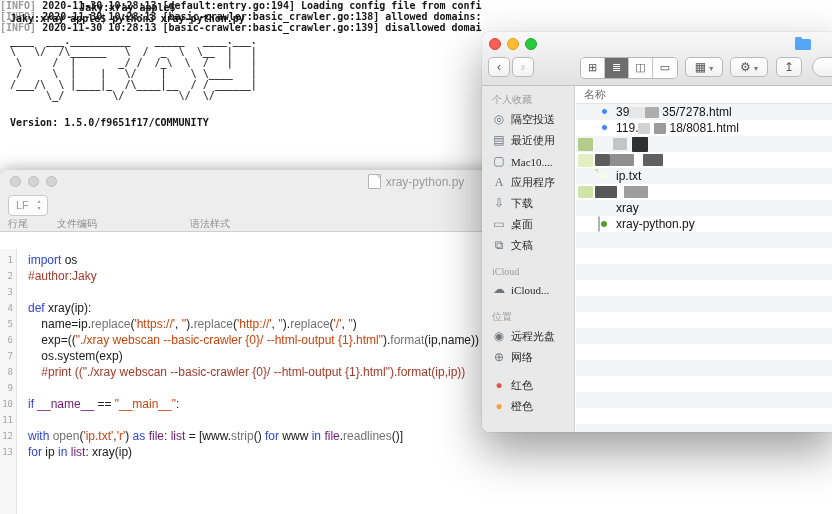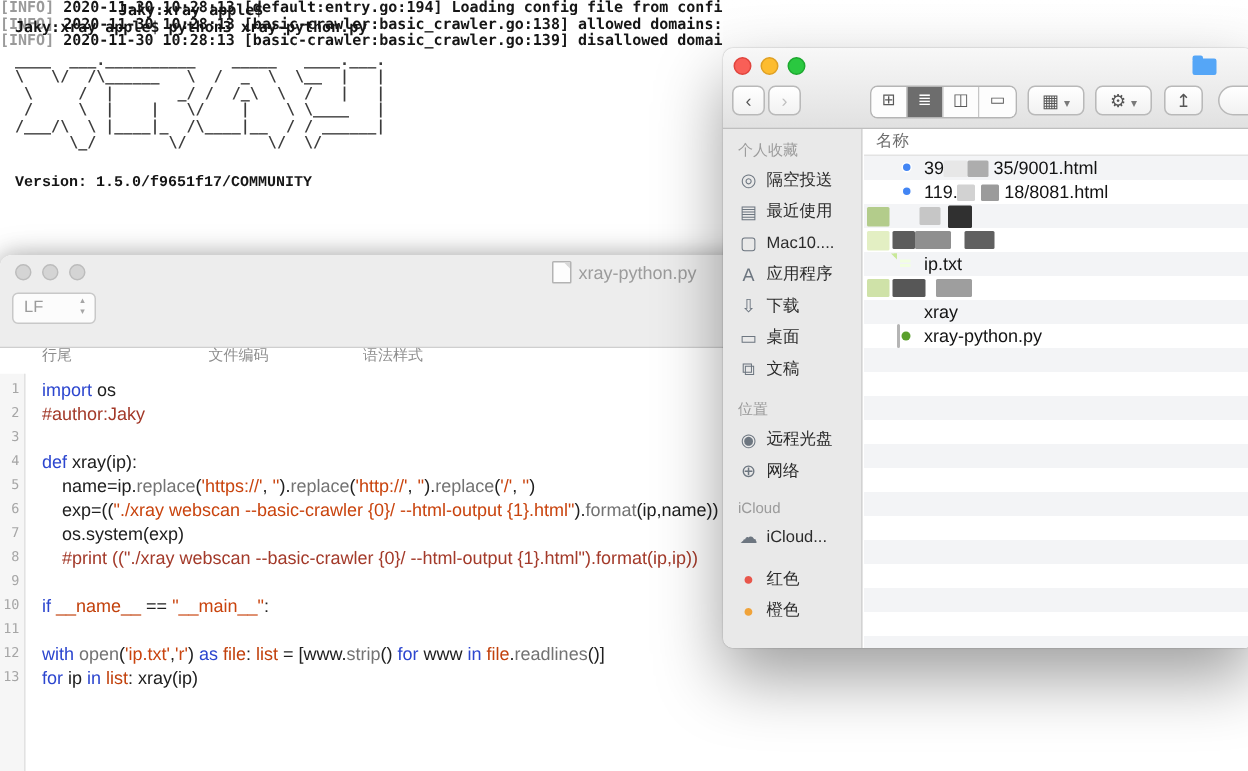--- a/index.html
+++ b/index.html
@@ -12,21 +12,21 @@
   
   .terminal{
     position:absolute;left:0;top:0;width:482px;height:200px;background:#ffffff;
     z-index:1;overflow:hidden;
     font-family:"DejaVu Sans Mono","Liberation Mono",monospace;
     font-size:10px;line-height:11px;font-weight:bold;color:#161616;
   }
   .terminal pre{margin:0;position:absolute;left:10px;white-space:pre;}
   .t-prompts{top:2px;text-align:center;}
   .t-art{top:35px;color:#3c3c3c;}
-  .t-version{top:117px;font-family:Liberation Mono, monospace;}
+  .t-version{top:117px;}
   .t-logs{top:139px;white-space:nowrap;}
   .t-logs .logline{height:11px;white-space:pre;}
   .log-tag{color:#9a9a9a;}
   
   .editor{
     position:absolute;left:0;top:170px;width:832px;height:350px;z-index:2;
     background:#ffffff;border-radius:8px 8px 0 0;
     box-shadow:0 -1px 14px rgba(0,0,0,.22),0 8px 28px rgba(0,0,0,.25);
   }
   .ed-chrome{position:absolute;left:0;top:0;right:0;height:61px;background:#ededed;
@@ -37,21 +37,21 @@
     align-items:center;justify-content:center;gap:5px;color:#9c9c9c;font-size:12px;}
   .ed-doc-icon{width:11px;height:13px;background:#fdfdfd;border:1px solid #b3b3b3;
     border-radius:1px;position:relative;}
   .ed-doc-icon::after{content:"";position:absolute;right:0;top:0;border:2.5px solid #d9d9d9;
     border-left-color:transparent;border-bottom-color:transparent;}
   .popup{position:absolute;top:25px;height:21px;box-sizing:border-box;background:#fcfcfc;
     border:1px solid #c8c8c8;border-radius:4px;color:#9b9b9b;font-size:11px;
     line-height:19px;padding-left:7px;}
   .popup .stepper{position:absolute;right:4px;top:2px;width:8px;font-size:6px;
     line-height:7px;color:#a5a5a5;text-align:center;}
-  .popup-label{position:absolute;top:60px;font-size:10px;color:#8e8e8e;text-align:right;}
+  .popup-label{position:absolute;top:47px;font-size:10px;color:#8e8e8e;text-align:left;}
   .ed-nav{position:absolute;left:0;top:62px;right:0;height:16px;background:#f5f5f5;
     border-bottom:1px solid #d9d9d9;font-size:11px;color:#2b2b2b;}
   .nav-sep{position:absolute;top:0;bottom:0;width:1px;background:#dadada;}
   .chev{display:inline-block;width:5px;height:5px;border-left:1.4px solid #6b6b6b;
     border-bottom:1.4px solid #6b6b6b;}
   .chev-up{transform:rotate(135deg);margin-top:3px;}
   .chev-down{transform:rotate(-45deg);margin-top:-1px;}
   .nav-outline-text{position:absolute;left:38px;top:1px;}
   .nav-stepper{position:absolute;left:280px;top:1px;font-size:6px;line-height:7px;color:#7d7d7d;text-align:center;width:8px;}
   .ed-body{position:absolute;left:0;top:79px;right:0;bottom:0;background:#fff;overflow:hidden;}
@@ -60,21 +60,21 @@
     font-family:"DejaVu Sans Mono",monospace;font-size:9px;line-height:16px;
     color:#a6a6a6;text-align:right;}
   .gutter div{padding-right:3px;height:16px;}
   .code{position:absolute;left:28px;top:3px;right:0;font-size:12px;line-height:16px;
     color:#202020;white-space:pre;}
   .code div{height:16px;}
   .tk-k{color:#2c46cf;}   
   .tk-s{color:#c9440e;}   
   .tk-c{color:#a33a2a;}   
   .tk-f{color:#737373;}   
-  .tk-v{color:#c2410c;}   
+  .tk-v{color:#701a75;}   
   .tk-p{color:#202020;}
   
   .finder{
     position:absolute;left:482px;top:32px;width:354px;height:400px;z-index:3;
     background:#ffffff;border-radius:7px;overflow:hidden;
     box-shadow:0 20px 45px rgba(0,0,0,.38),0 0 1px rgba(0,0,0,.4);
   }
   .f-top{position:absolute;left:0;top:0;right:0;height:53px;
     background:linear-gradient(180deg,#f8f8f8,#e1e1e1);border-bottom:1px solid #bfbfbf;}
   .tl{position:absolute;top:6px;width:12px;height:12px;border-radius:50%;box-sizing:border-box;}
@@ -93,21 +93,21 @@
   .f-seg .seg{width:24px;height:20px;line-height:19px;text-align:center;font-size:11px;
     color:#5a5a5a;border-right:1px solid #c6c6c6;box-sizing:border-box;background:#fdfdfd;}
   .f-seg .seg:last-child{border-right:none;}
   .f-seg .seg.sel{background:#6d6d6d;color:#ffffff;}
   .small-chev{font-size:8px;color:#7a7a7a;}
   .f-pill{position:absolute;left:330px;top:25px;width:40px;height:20px;box-sizing:border-box;
     border:1px solid #b9b9b9;border-radius:10px;background:linear-gradient(180deg,#fff,#f2f2f2);}
   .f-sidebar{position:absolute;left:0;top:54px;bottom:0;width:93px;background:#e9e9e9;
     border-right:1px solid #d2d2d2;box-sizing:border-box;padding-top:4px;overflow:hidden;}
   .sb-header{font-size:10px;color:#9b9b9b;padding:3px 0 2px 10px;}
-  .sb-section{margin-top:7px;}
+  .sb-section{margin-top:7px;font-family:Liberation Serif, serif;}
   .sb-section:first-child{margin-top:0;}
   .sb-item{height:21px;display:flex;align-items:center;padding-left:10px;gap:5px;
     font-size:11px;color:#2b2b2b;white-space:nowrap;}
   .sb-icon{width:14px;text-align:center;color:#6d7680;font-size:12px;flex:none;}
   .f-main{position:absolute;left:94px;top:54px;right:0;bottom:0;background:#fff;}
   .f-colhead{position:absolute;left:0;top:0;right:0;height:18px;background:#fff;
     border-bottom:1px solid #e3e3e3;font-size:11px;color:#6e6e6e;line-height:17px;
     padding-left:8px;box-sizing:border-box;}
   .f-list{position:absolute;left:0;top:18px;right:0;bottom:0;
     background:repeating-linear-gradient(180deg,#f3f4f6 0 16px,#ffffff 16px 32px);}
@@ -156,21 +156,21 @@
 
 <div class="editor">
   <div class="ed-chrome">
     <span class="ed-dot" style="left:10px"></span>
     <span class="ed-dot" style="left:28px"></span>
     <span class="ed-dot" style="left:46px"></span>
     <div class="ed-title">
       <span class="ed-doc-icon"></span>
       <span>xray-python.py</span>
     </div>
-    <div class="popup" style="left:8px;width:56px">
+    <div class="popup" style="left:8px;width:40px">
       <span>LF</span>
       <span class="stepper">▴<br>▾</span>
     </div>
     <div class="popup-label" style="left:8px;width:40px">行尾</div>
     <div class="popup-label" style="left:57px;width:122px">文件编码</div>
     <div class="popup-label" style="left:190px;width:92px">语法样式</div>
   </div>
   <div class="ed-body">
     <div class="gutter" id="gutter">
         <div>1</div>
@@ -244,35 +244,35 @@
         <div class="sb-item">
           <span class="sb-icon">▭</span>
           <span>桌面</span>
         </div>
         <div class="sb-item">
           <span class="sb-icon">⧉</span>
           <span>文稿</span>
         </div>
       </div>
       <div class="sb-section">
+        <div class="sb-header">iCloud</div>
+        <div class="sb-item">
+          <span class="sb-icon">☁</span>
+          <span>iCloud...</span>
+        </div>
+      </div>
+      <div class="sb-section">
         <div class="sb-header">位置</div>
         <div class="sb-item">
           <span class="sb-icon">◉</span>
           <span>远程光盘</span>
         </div>
         <div class="sb-item">
           <span class="sb-icon">⊕</span>
           <span>网络</span>
-        </div>
-      </div>
-      <div class="sb-section">
-        <div class="sb-header">iCloud</div>
-        <div class="sb-item">
-          <span class="sb-icon">☁</span>
-          <span>iCloud...</span>
         </div>
       </div>
       <div class="sb-section">
         <div class="sb-item">
           <span class="sb-icon" style="color: rgb(232, 86, 75);">●</span>
           <span>红色</span>
         </div>
         <div class="sb-item">
           <span class="sb-icon" style="color: rgb(240, 163, 58);">●</span>
           <span>橙色</span>
@@ -281,21 +281,21 @@
     </div>
   <div class="f-main">
     <div class="f-colhead">名称</div>
     <div class="f-list" id="f-list">
         <div class="f-row">
           <span class="row-icon"><span class="icon-chrome"></span></span>
           <span>39</span>
           <span class="blk" style="width: 16px; height: 11px; background: rgb(231, 231, 231);"></span>
           <span class="blk" style="width: 14px; height: 11px; background: rgb(173, 173, 173);"></span>
           <span style="display: inline-block; width: 3px; height: 1px; flex: 0 0 auto;"></span>
-          <span>35/9001.html</span>
+          <span>35/7278.html</span>
         </div>
         <div class="f-row">
           <span class="row-icon"><span class="icon-chrome"></span></span>
           <span>119.</span>
           <span class="blk" style="width: 12px; height: 11px; background: rgb(210, 210, 210);"></span>
           <span style="display: inline-block; width: 4px; height: 1px; flex: 0 0 auto;"></span>
           <span class="blk" style="width: 12px; height: 11px; background: rgb(155, 155, 155);"></span>
           <span style="display: inline-block; width: 3px; height: 1px; flex: 0 0 auto;"></span>
           <span>18/8081.html</span>
         </div>

